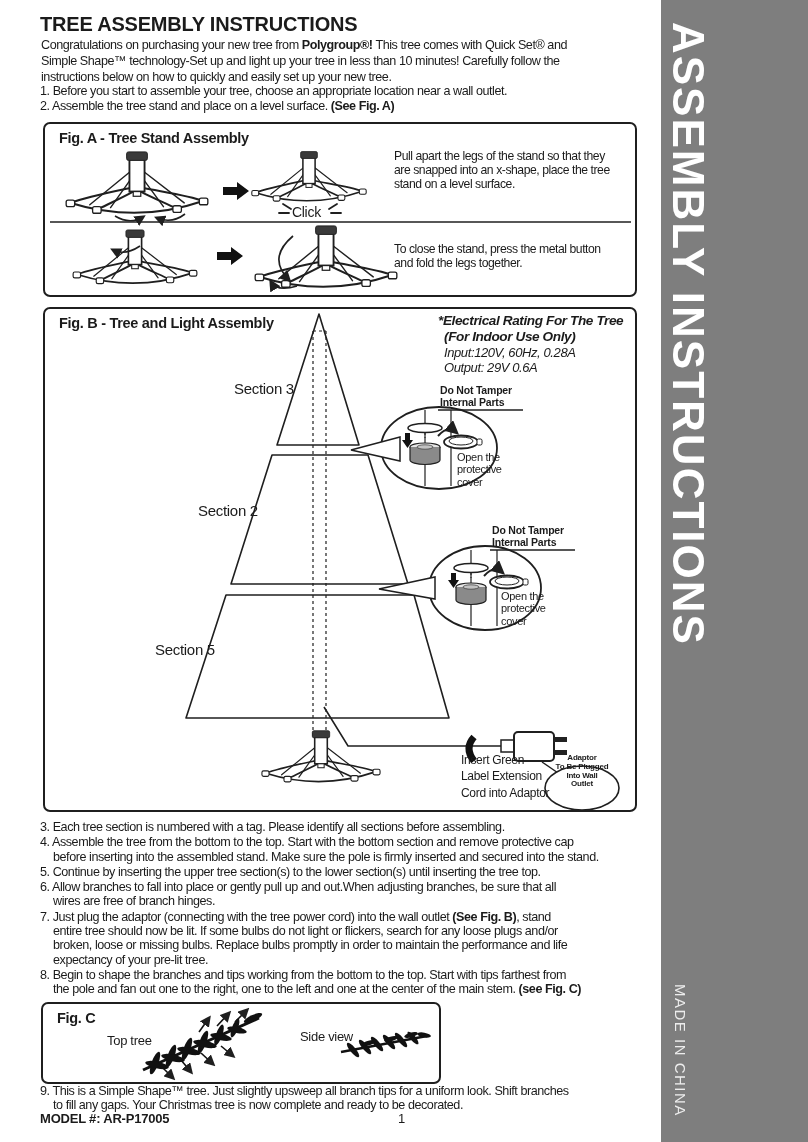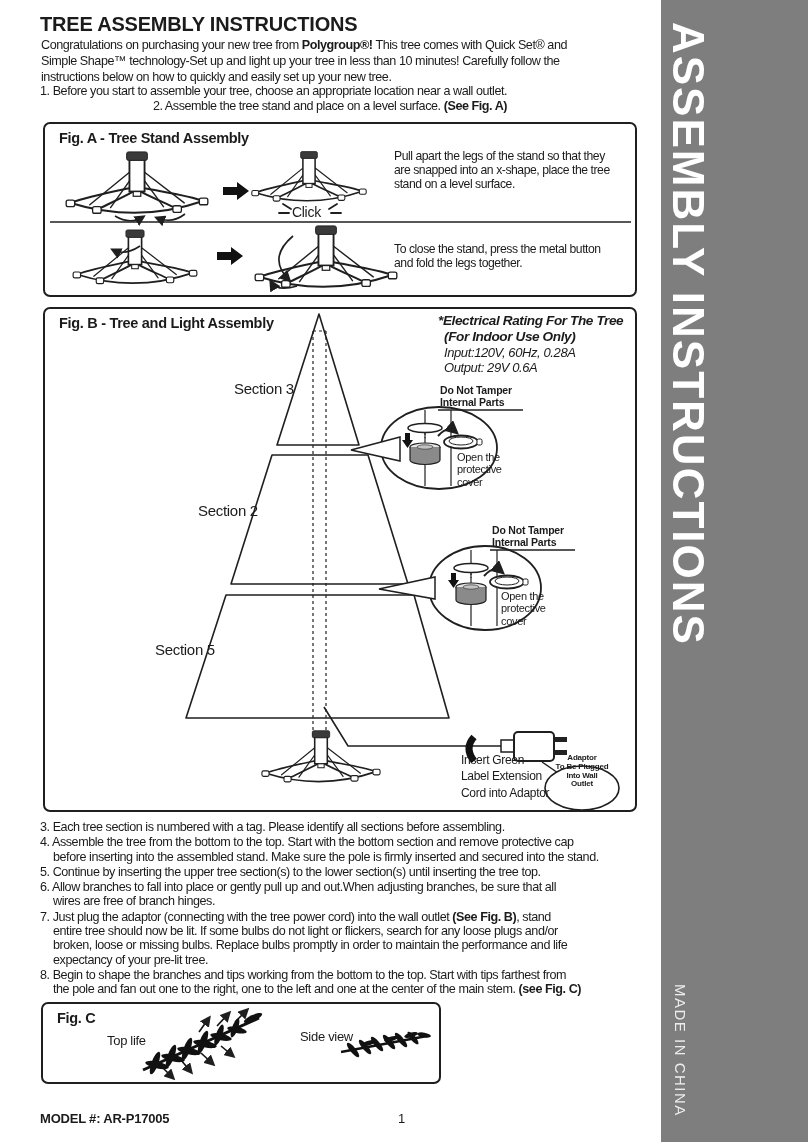--- a/index.html
+++ b/index.html
@@ -9,21 +9,21 @@
   .sidebar{position:absolute;left:661px;top:0;width:147px;height:1142px;}
   .v-title{position:absolute;top:22px;left:2px;writing-mode:vertical-rl;
            font-weight:bold;font-size:44px;letter-spacing:2px;color:#fff;white-space:nowrap;}
   .v-made{position:absolute;top:984px;left:11px;writing-mode:vertical-rl;
           font-size:15px;letter-spacing:1.5px;color:#ededed;white-space:nowrap;}
   
   .t{position:absolute;white-space:nowrap;}
   .doc-title{left:40px;top:13px;font-size:20px;font-weight:bold;letter-spacing:-.2px;}
   .body-line{font-size:12.6px;letter-spacing:-.45px;line-height:16px;white-space:nowrap;}
   .intro{left:41px;top:37px;}
-  .steps12{left:40px;top:84px;text-align:right;}
+  .steps12{left:40px;top:84px;}
   .steps12 .body-line{line-height:15.2px;}
   .steps-block{left:40px;top:819px;}
   .step{margin-top:1px;}
   .step .cont{padding-left:13px;}
   .steps-block .body-line,.step9 .body-line{line-height:14.3px;}
   .step9{left:40px;top:1084px;}
   .fig-box{position:absolute;border:2px solid #1f1f1f;border-radius:7px;background:#fff;}
   .figA{left:43px;top:122px;width:590px;height:171px;}
   .figB{left:43px;top:307px;width:590px;height:501px;}
   .figC{left:41px;top:1002px;width:396px;height:78px;}
@@ -310,20 +310,24 @@
           <ellipse cx="62" cy="14" rx="9" ry="2.8" transform="rotate(50 62 14)"></ellipse>
           <ellipse cx="74" cy="12" rx="8" ry="2.6" transform="rotate(50 74 12)"></ellipse>
           <ellipse cx="30" cy="17" rx="7" ry="2.4" transform="rotate(-15 30 17)"></ellipse>
           <ellipse cx="52" cy="13" rx="7" ry="2.4" transform="rotate(-15 52 13)"></ellipse>
           <ellipse cx="72" cy="9" rx="7" ry="2.4" transform="rotate(-15 72 9)"></ellipse>
           <ellipse cx="85" cy="9" rx="7" ry="2.4" transform="rotate(10 85 9)"></ellipse>
         </g>
       </g>
     </svg>
     <div class="fig-title">Fig. C</div>
-    <div class="fc-view" style="left:64px;top:29px;">Top life</div>
+    <div class="fc-view" style="left:64px;top:29px;">Top tree</div>
     <div class="fc-view" style="left:257px;top:25px;">Side view</div>
   </div>
 
+  <div class="t step9">
+    <div class="body-line"><span>9. This is a Simple Shape™ tree. Just slightly upsweep all branch tips for a uniform look. Shift branches</span></div>
+    <div class="body-line cont" style="padding-left:13px;"><span>to fill any gaps. Your Christmas tree is now complete and ready to be decorated.</span></div>
+  </div>
   <div class="t footer-model">MODEL #: AR-P17005</div>
   <div class="t footer-page">1</div>
 
 </div>
 
 </body></html>

